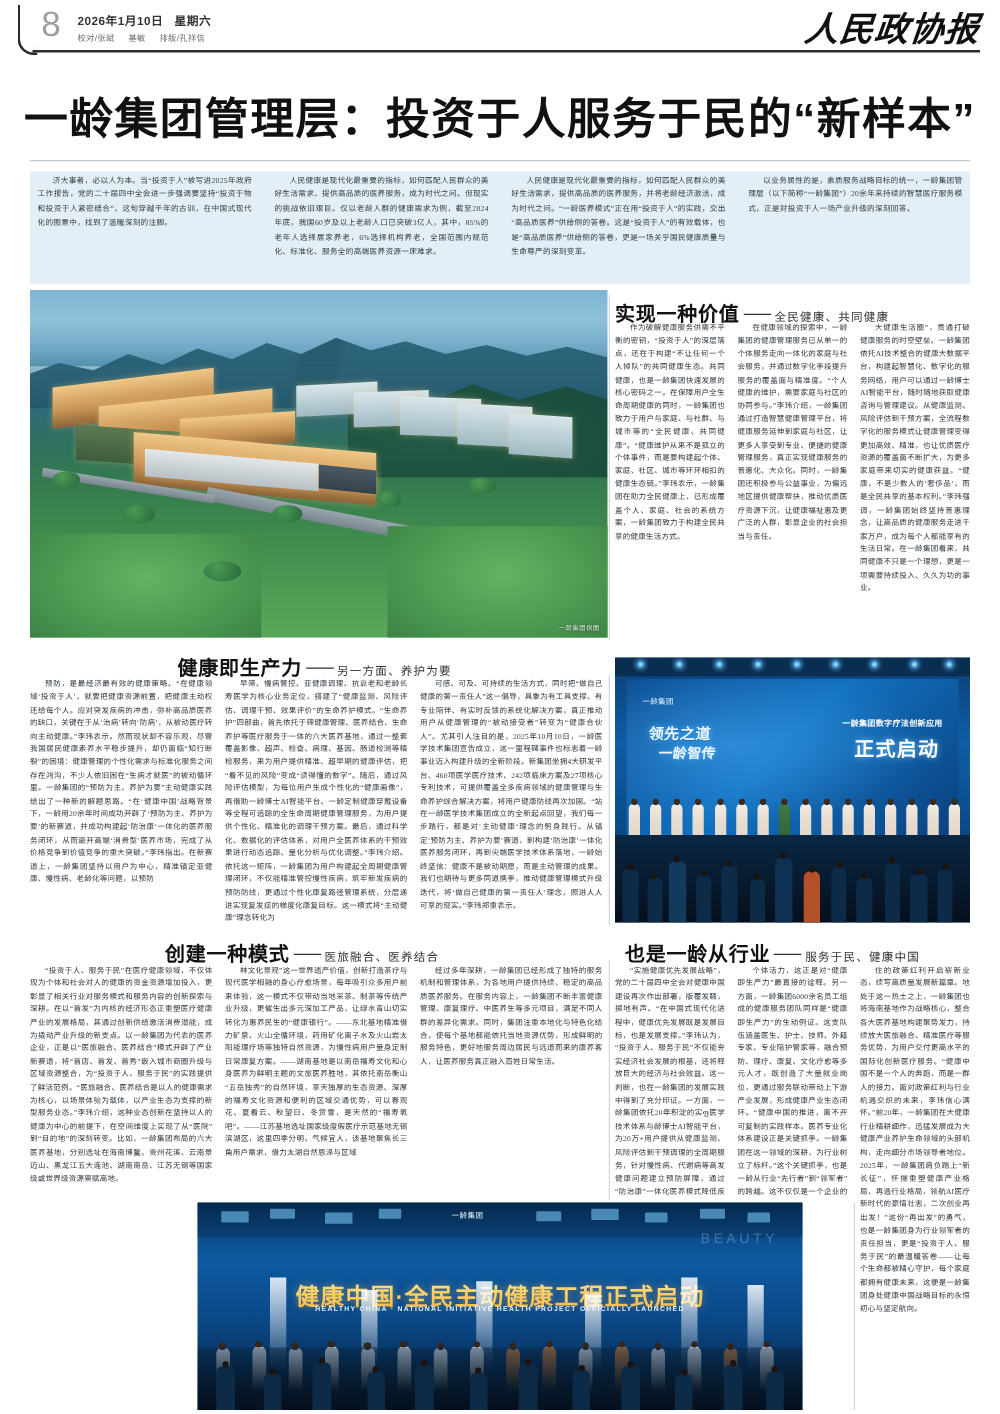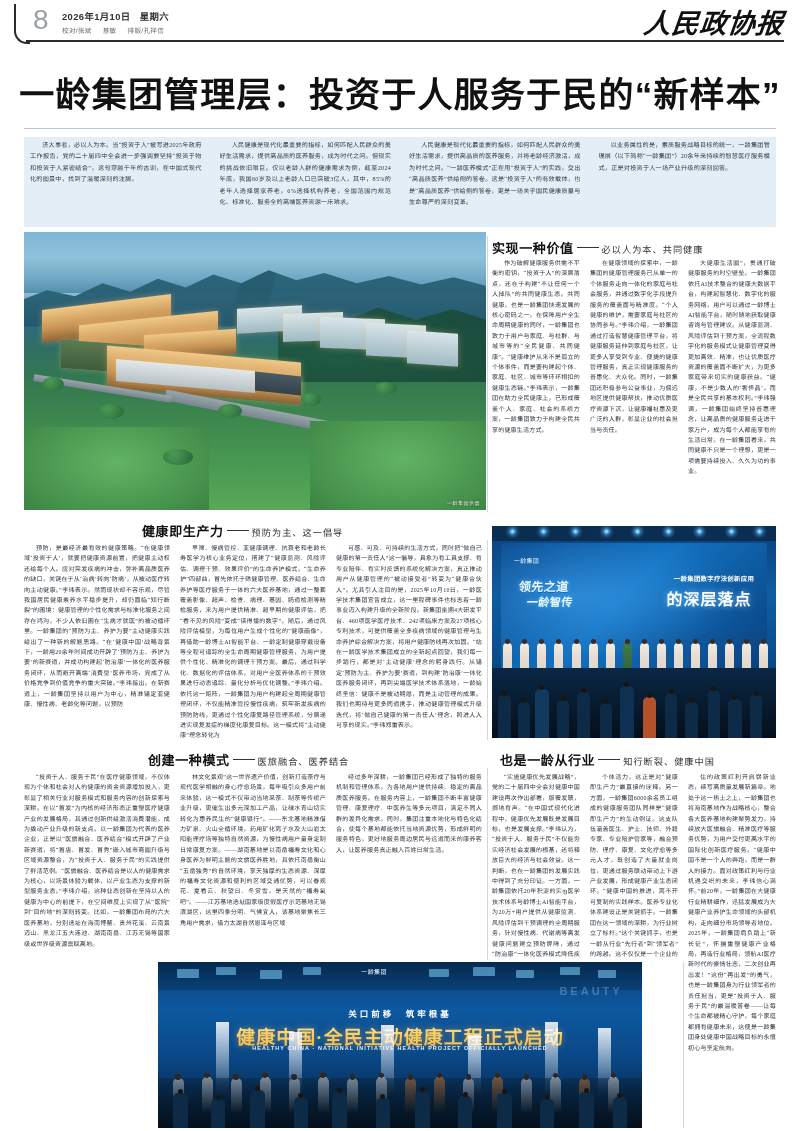--- a/index.html
+++ b/index.html
@@ -147,21 +147,21 @@
   }
   .body-col p { margin: 0 0 0 0; text-indent: 2em; }
 
   
   .sec-head {
     position: absolute;
     white-space: nowrap;
     font-family: "Liberation Sans", sans-serif;
   }
   .sec-head .main {
-    font-size: 13px;
+    font-size: 16px;
     font-weight: bold;
     color: #111;
     letter-spacing: 0.6px;
   }
   .sec-head .dash {
     display: inline-block;
     width: 22px;
     height: 0;
     border-top: 1.6px solid #333;
     vertical-align: middle;
@@ -387,21 +387,21 @@
     position: absolute; left: 0; top: 50%;
     width: 100%; text-align: center;
     font-family: "Liberation Sans", sans-serif;
     font-size: 5.4px; font-weight: bold;
     color: #dceeff; letter-spacing: 1.1px;
     white-space: nowrap;
   }
   .hc-beauty {
     position: absolute; right: 4%; top: 14%;
     font-family: "Liberation Sans", sans-serif;
-    font-size: 11px; font-weight: bold;
+    font-size: 11px; font-weight: normal;
     color: rgba(190,225,255,.30);
     letter-spacing: 3px;
   }
   .confetti {
     position: absolute; bottom: 18%;
     width: 13px;
     background: linear-gradient(to top, rgba(255,255,255,0), rgba(255,255,255,.85));
     filter: blur(.4px);
   }
   .hc-person {
@@ -494,35 +494,35 @@
   <div class="treeclump" style="left:16%; top:62%; width:26px; height:15px;"></div>
   <div class="treeclump" style="left:42%; top:62%; width:24px; height:14px;"></div>
   <div class="treeclump" style="left:60%; top:58%; width:20px; height:13px;"></div>
   <div class="treeclump" style="left:76%; top:54%; width:22px; height:13px;"></div>
   <div class="treeclump" style="left:30%; top:78%; width:30px; height:16px;"></div>
 
   <div class="aerial-caption">一龄集团供图</div>
 </div>
 
 <div class="sec-head" style="left:492px; top:238px;">
-  <span class="main">实现一种价值</span><span class="dash"></span><span class="sub">必以人为本、共同健康</span>
+  <span class="main">实现一种价值</span><span class="dash"></span><span class="sub">全民健康、共同健康</span>
 </div>
 
 <div class="body-col" style="left:492px; top:258px; width:88px; height:252px;">
     <p>作为破解健康服务供需不平衡的密钥，“投资于人”的深层落点，还在于构建“不让任何一个人掉队”的共同健康生态。共同健康，也是一龄集团快速发展的核心密码之一。在保障用户全生命周期健康的同时，一龄集团也致力于用户与家庭、与社群、与城市等的“全民健康、共同健康”。“健康维护从来不是孤立的个体事件，而是要构建起个体、家庭、社区、城市等环环相扣的健康生态链。”李玮表示，一龄集团在助力全民健康上，已形成覆盖个人、家庭、社会的系统方案，一龄集团致力于构建全民共享的健康生活方式。</p>
   </div>
 <div class="body-col" style="left:590px; top:258px; width:88px; height:252px;">
     <p>在健康领域的探索中，一龄集团的健康管理服务已从单一的个体服务走向一体化的家庭与社会服务，并通过数字化手段提升服务的覆盖面与精准度。“个人健康的维护，需要家庭与社区的协同参与。”李玮介绍，一龄集团通过打造智慧健康管理平台，将健康服务延伸到家庭与社区，让更多人享受到专业、便捷的健康管理服务，真正实现健康服务的普惠化、大众化。同时，一龄集团还积极参与公益事业，为偏远地区提供健康帮扶，推动优质医疗资源下沉，让健康福祉惠及更广泛的人群，彰显企业的社会担当与责任。</p>
   </div>
 <div class="body-col" style="left:688px; top:258px; width:88px; height:252px;">
     <p>大健康生活圈”，贯通打破健康服务的时空壁垒。一龄集团依托AI技术整合的健康大数据平台，构建起智慧化、数字化的服务网络，用户可以通过一龄博士AI智能平台，随时随地获取健康咨询与管理建议。从健康监测、风险评估到干预方案，全流程数字化的服务模式让健康管理变得更加高效、精准，也让优质医疗资源的覆盖面不断扩大，为更多家庭带来切实的健康获益。“健康，不是少数人的‘奢侈品’，而是全民共享的基本权利。”李玮强调，一龄集团始终坚持普惠理念，让高品质的健康服务走进千家万户，成为每个人都能享有的生活日常。在一龄集团看来，共同健康不只是一个理想，更是一项需要持续投入、久久为功的事业。</p>
   </div>
 
 <div class="sec-head" style="left:142px; top:521px;">
-  <span class="main">健康即生产力</span><span class="dash"></span><span class="sub">预防为主、这一倡导</span>
+  <span class="main">健康即生产力</span><span class="dash"></span><span class="sub">另一方面、养护为要</span>
 </div>
 
 <div class="body-col" style="left:24px; top:543px; width:146px; height:196px;">
     <p>预防，是最经济最有效的健康策略。“在健康领域‘投资于人’，就要把健康资源前置，把健康主动权还给每个人。应对突发疾病的冲击，弥补高品质医养的缺口，关键在于从‘治病’转向‘防病’，从被动医疗转向主动健康。”李玮表示。然而现状却不容乐观，尽管我国居民健康素养水平稳步提升，却仍面临“知行断裂”的困境：健康管理的个性化需求与标准化服务之间存在鸿沟，不少人依旧困在“生病才就医”的被动循环里。一龄集团的“预防为主、养护为要”主动健康实践给出了一种新的解题思路。“在‘健康中国’战略背景下，一龄用20余年时间成功开辟了‘预防为主、养护为要’的新赛道，并成功构建起‘防治康’一体化的医养服务闭环，从而避开高端‘消费型’医养市场，完成了从价格竞争到价值竞争的重大突破。”李玮指出。在新赛道上，一龄集团坚持以用户为中心，精准锚定亚健康、慢性病、老龄化等问题，以预防</p>
   </div>
 <div class="body-col" style="left:180px; top:543px; width:146px; height:196px;">
     <p>早筛、慢病管控、亚健康调理、抗衰老和老龄长寿医学为核心业务定位，搭建了“健康监测、风险评估、调理干预、效果评价”的生命养护模式。“生命养护”四部曲，首先依托于筛健康管理、医养结合、生命养护等医疗服务于一体的六大医养基地，通过一整套覆盖影像、超声、检查、病理、基因、肠道检测等精检服务，来为用户提供精准、超早期的健康评估，把“看不见的风险”变成“读得懂的数字”。随后，通过风险评估模型，为每位用户生成个性化的“健康画像”，再借助一龄博士AI智能平台、一龄定制健康穿戴设备等全程可追踪的全生命周期健康管理服务，为用户提供个性化、精准化的调理干预方案。最后，通过科学化、数据化的评估体系，对用户全医养体系的干预效果进行动态追踪、量化分析与优化调整。”李玮介绍。依托这一矩阵，一龄集团为用户构建起全周期健康管理闭环，不仅能精准管控慢性疾病，筑牢新发疾病的预防防线，更通过个性化康复路径管理系统，分层递进实现复发症的梯度化康复目标。这一模式将“主动健康”理念转化为</p>
   </div>
 <div class="body-col" style="left:336px; top:543px; width:146px; height:196px;">
     <p>可感、可及、可持续的生活方式，同时把“做自己健康的第一责任人”这一倡导，具象为有工具支撑、有专业陪伴、有实时反馈的系统化解决方案，真正推动用户从健康管理的“被动接受者”转变为“健康合伙人”。尤其引人注目的是，2025年10月10日，一龄医学技术集团宣告成立，这一里程碑事件也标志着一龄事业迈入构建升级的全新阶段。新集团坐拥4大研发平台、460项医学医疗技术、242项临床方案及27项核心专利技术，可提供覆盖全多疾病领域的健康管理与生命养护综合解决方案，将用户健康防线再次加固。“站在一龄医学技术集团成立的全新起点回望，我们每一步踏行，都是对‘主动健康’理念的躬身践行。从锚定‘预防为主、养护为要’赛道，到构建‘防治康’一体化医养服务闭环，再到尖端医学技术体系落地，一龄始终坚信：健康不是被动期愿，而是主动管理的成果。我们也期待与更多同道携手，推动健康管理模式升级迭代，将‘做自己健康的第一责任人’理念，照进人人可享的现实。”李玮郑重表示。</p>
@@ -538,21 +538,21 @@
     <span class="truss-light" style="left:61%;"></span>
     <span class="truss-light" style="left:72%;"></span>
     <span class="truss-light" style="left:83%;"></span>
     <span class="truss-light" style="left:93%;"></span>
   </div>
   <div class="led-wall">
     <div class="led-logo">一龄集团</div>
     <div class="led-title-a">领先之道</div>
     <div class="led-title-b">一龄智传</div>
     <div class="led-sub">一龄集团数字疗法创新应用</div>
-    <div class="led-main">的深层落点</div>
+    <div class="led-main">正式启动</div>
   </div>
   <div class="stage-row">
     <span class="person-stage" style="left:4%;">
         <i class="head"></i>
       </span>
     <span class="person-stage" style="left:10%;">
         <i class="head"></i>
       </span>
     <span class="person-stage" style="left:16%;">
         <i class="head"></i>
@@ -633,36 +633,36 @@
       </span>
     <span class="cperson" style="left:83%; width:14px; height:56%;">
         <i class="h"></i>
       </span>
     <span class="cperson" style="left:91%; width:12px; height:62%;">
         <i class="h"></i>
       </span>
   </div>
 </div>
 
-<div class="sec-head" style="left:148px; top:750px;">
+<div class="sec-head" style="left:132px; top:750px;">
   <span class="main">创建一种模式</span><span class="dash"></span><span class="sub">医旅融合、医养结合</span>
 </div>
 
 <div class="body-col" style="left:24px; top:772px; width:146px; height:186px;">
     <p>“投资于人、服务于民”在医疗健康领域，不仅体现为个体和社会对人的健康的资金资源增加投入，更彰显了相关行业对服务模式和服务内容的创新探索与深耕。在以“首发”为内核的经济形态正重塑医疗健康产业的发展格局，其通过创新供给激活消费潜能，成为撬动产业升级的新支点。以一龄集团为代表的医养企业，正是以“医旅融合、医养结合”模式开辟了产业新赛道，将“首店、首发、首秀”嵌入城市商圈升级与区域资源整合，为“投资于人、服务于民”的实践提供了鲜活范例。“医旅融合、医养结合是以人的健康需求为核心，以场景体验为载体，以产业生态为支撑的新型服务业态。”李玮介绍，这种业态创新在坚持以人的健康为中心的前提下，在空间维度上实现了从“医院”到“目的地”的深刻转变。比如，一龄集团布局的六大医养基地，分别选址在海南博鳌、贵州花溪、云南景迈山、黑龙江五大连池、湖南南岳、江苏无锡等国家级或世界级资源禀赋高地。</p>
   </div>
 <div class="body-col" style="left:180px; top:772px; width:146px; height:186px;">
     <p>林文化景观”这一世界遗产价值，创新打造茶疗与现代医学相融的身心疗愈场景，每年吸引众多用户前来体验，这一模式不仅带动当地采茶、制茶等传统产业升级，更催生出多元深加工产品，让绿水青山切实转化为惠养民生的“健康银行”。——东北基地精准借力矿泉、火山全循环境，药用矿化离子水及火山岩太阳能理疗场等独特自然资源，为慢性病用户量身定制日常康复方案。——湖南基地是以南岳福寿文化和心身医养为鲜明主题的文旅医养胜地，其依托南岳衡山“五岳独秀”的自然环境，享天独厚的生态资源、深厚的福寿文化资源和便利的区域交通优势，可以春观花、夏看云、秋望日、冬赏雪，是天然的“福寿氧吧”。——江苏基地选址国家级度假医疗示范基地无锡滨湖区，这里四季分明、气候宜人，该基地聚焦长三角用户需求，借力太湖自然恩泽与区域</p>
   </div>
 <div class="body-col" style="left:336px; top:772px; width:146px; height:186px;">
     <p>经过多年深耕，一龄集团已经形成了独特的服务机制和管理体系，为各地用户提供持续、稳定的高品质医养服务。在服务内容上，一龄集团不断丰富健康管理、康复理疗、中医养生等多元项目，满足不同人群的差异化需求。同时，集团注重本地化与特色化结合，使每个基地都能依托当地资源优势，形成鲜明的服务特色，更好地服务周边居民与远道而来的康养客人，让医养服务真正融入百姓日常生活。</p>
   </div>
 
 <div class="sec-head" style="left:500px; top:750px;">
-  <span class="main">也是一龄从行业</span><span class="dash"></span><span class="sub">知行断裂、健康中国</span>
+  <span class="main">也是一龄从行业</span><span class="dash"></span><span class="sub">服务于民、健康中国</span>
 </div>
 
 <div class="body-col" style="left:492px; top:772px; width:88px; height:186px;">
     <p>“实施健康优先发展战略”，党的二十届四中全会对健康中国建设再次作出部署，版覆发聩，掷地有声。“在中国式现代化进程中，健康优先发展既是发展目标，也是发展支撑。”李玮认为，“投资于人、服务于民”不仅能夯实经济社会发展的根基，还将释放巨大的经济与社会效益。这一判断，也在一龄集团的发展实践中得到了充分印证。一方面，一龄集团依托20年积淀的实ფ医学技术体系与龄博士AI智能平台，为20万+用户提供从健康监测、风险评估到干预调理的全周期服务，针对慢性病、代谢病等高发健康问题建立预防屏障，通过“防治康”一体化医养模式降低疾病负担，让用户从“被动治疗”转向“主动管理”。以健康素养的提升激活</p>
   </div>
 <div class="body-col" style="left:590px; top:772px; width:88px; height:186px;">
     <p>个体活力，这正是对“健康即生产力”最直接的诠释。另一方面，一龄集团6000余名员工组成的健康服务团队同样是“健康即生产力”的生动例证。这支队伍涵盖医生、护士、技师、外籍专家、专业陪护管家等，融合预防、理疗、康复、文化疗愈等多元人才，既创造了大量就业岗位，更通过服务联动带动上下游产业发展，形成健康产业生态闭环。“健康中国的推进，离不开可复制的实践样本。医养专业化体系建设正是关键抓手。一龄集团在这一领域的深耕，为行业树立了标杆。”这个关键抓手，也是一龄从行业“先行者”到“领军者”的跨越。这不仅仅是一个企业的成长嬗变，也将带动更多企业与一龄携手共建共进健康中国建设新篇章，并向全球贡献更多可借鉴的中国实践与切实有效的价值范本。伴随着海南自贸港正式封关，博鳌乐城国际医疗旅游先行区正焕借“一线”放开、“二线”管</p>
   </div>
 <div class="body-col" style="left:688px; top:772px; width:88px; height:356px;">
     <p>住的政策红利开启崭新业态，续写高质量发展新篇章。地处于这一热土之上，一龄集团也将海南基地作为战略核心，整合各大医养基地构建聚势发力，持续放大医旅融合、精准医疗等服务优势，为用户交付更高水平的国际化创新医疗服务。“健康中国不是一个人的奔跑，而是一群人的接力。面对政策红利与行业机遇交织的未来，李玮信心满怀。”前20年，一龄集团在大健康行业精耕细作，迅猛发展成为大健康产业养护生命领域的头部机构，走向细分市场领导者地位。2025年，一龄集团肩负踏上“新长征”，怀揣重塑健康产业格局，再造行业格局，领航AI医疗新时代的豪情壮志，二次创业再出发！”这份“再出发”的勇气，也是一龄集团身为行业领军者的责任担当，更是“投资于人、服务于民”的最温暖答卷——让每个生命都被精心守护，每个家庭都拥有健康未来，这便是一龄集团身处健康中国战略目标的永恒初心与坚定航向。</p>
@@ -675,21 +675,20 @@
   <div class="hc-panel" style="left:21%; top:5%; width:22px; height:9px;"></div>
   <div class="hc-panel" style="left:30%; top:3%; width:18px; height:8px;"></div>
   <div class="hc-panel" style="left:56%; top:4%; width:20px; height:8px;"></div>
   <div class="hc-panel" style="left:65%; top:3%; width:22px; height:9px;"></div>
   <div class="hc-panel" style="left:74%; top:5%; width:18px; height:8px;"></div>
   <div class="hc-panel" style="left:83%; top:3%; width:20px; height:8px;"></div>
   <div class="hc-panel" style="left:91%; top:5%; width:18px; height:8px;"></div>
 
   <div class="hc-logo">一龄集团</div>
   <div class="hc-beauty">BEAUTY</div>
-  <div class="hc-kicker">关口前移　筑牢根基</div>
   <div class="hc-title">健康中国·全民主动健康工程正式启动</div>
   <div class="hc-en">HEALTHY CHINA · NATIONAL INITIATIVE HEALTH PROJECT OFFICIALLY LAUNCHED</div>
 
   <div class="confetti" style="left:12%; height:46%;"></div>
   <div class="confetti" style="left:27%; height:40%;"></div>
   <div class="confetti" style="left:46%; height:44%;"></div>
   <div class="confetti" style="left:64%; height:38%;"></div>
   <div class="confetti" style="left:80%; height:46%;"></div>
   <div class="confetti" style="left:91%; height:42%;"></div>
 

